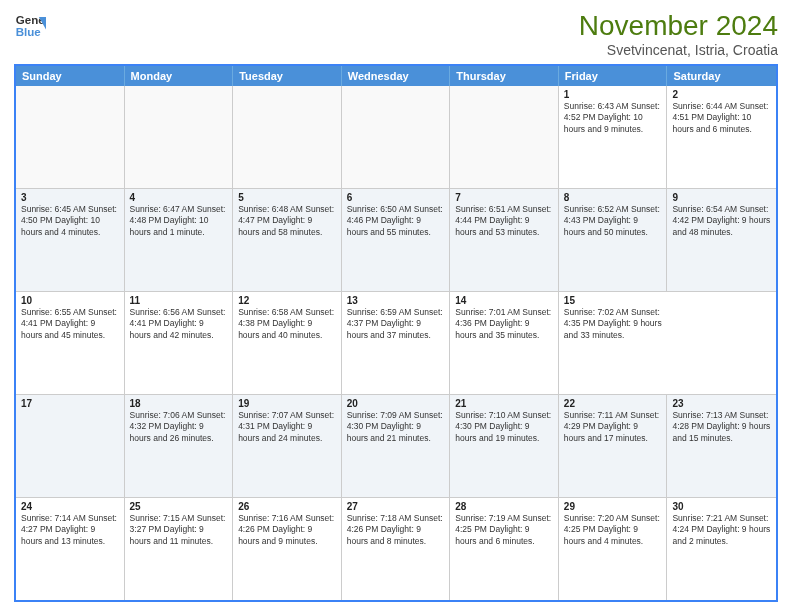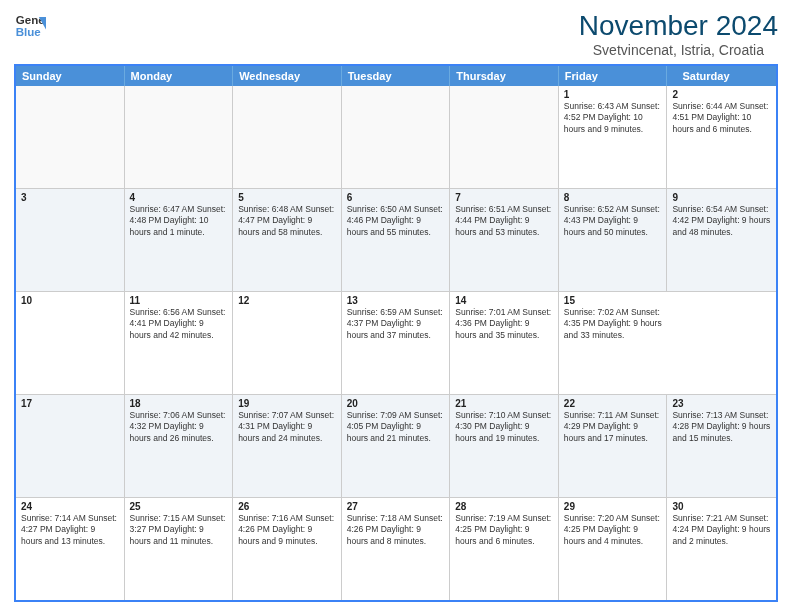--- a/index.html
+++ b/index.html
@@ -31,47 +31,46 @@
     .logo-icon {
       width: 32px;
       height: 32px;
     }
     .title-block {
       text-align: right;
     }
     .month-title {
       font-size: 28px;
       font-weight: normal;
-      color: #0c4a6e;
+      color: #4d7c0f;
     }
     .subtitle {
       font-size: 14px;
       color: #555;
-      text-align: center;
     }
     .calendar {
       flex: 1;
       display: flex;
       flex-direction: column;
       border: 2px solid #3b82f6;
     }
     .cal-header {
       display: grid;
       grid-template-columns: repeat(7, 1fr);
       background: #4a90d9;
     }
     .cal-header-cell {
       color: #fff;
       font-size: 11px;
       font-weight: bold;
       padding: 4px 6px;
       text-align: left;
       border-right: 1px solid #6aaae0;
     }
-    .cal-header-cell:last-child { border-right: none; margin-left: 9px; }
+    .cal-header-cell:last-child { border-right: none; }
     .cal-body {
       flex: 1;
       display: flex;
       flex-direction: column;
     }
     .cal-row {
       display: grid;
       grid-template-columns: repeat(7, 1fr);
       flex: 1;
       border-top: 1px solid #ccc;
@@ -116,22 +115,22 @@
     <div class="title-block">
       <div class="month-title">November 2024</div>
       <div class="subtitle">Svetvincenat, Istria, Croatia</div>
     </div>
   </div>
 
   <div class="calendar">
     <div class="cal-header">
     <div class="cal-header-cell">Sunday</div>
         <div class="cal-header-cell">Monday</div>
+        <div class="cal-header-cell">Tuesday</div>
         <div class="cal-header-cell">Wednesday</div>
-        <div class="cal-header-cell">Tuesday</div>
         <div class="cal-header-cell">Thursday</div>
         <div class="cal-header-cell">Friday</div>
         <div class="cal-header-cell">Saturday</div>
       </div>
     <div class="cal-body">
     <div class="cal-row">
           <div class="cal-cell empty"></div>
           <div class="cal-cell empty"></div>
           <div class="cal-cell empty"></div>
           <div class="cal-cell empty"></div>
@@ -145,20 +144,23 @@
           <div class="cal-cell">
             <div class="day-num">2</div>
             <div class="day-info">Sunrise: 6:44 AM
 Sunset: 4:51 PM
 Daylight: 10 hours and 6 minutes.</div>
           </div>
         </div>
         <div class="cal-row">
           <div class="cal-cell alt-row">
             <div class="day-num">3</div>
+            <div class="day-info">Sunrise: 6:45 AM
+Sunset: 4:50 PM
+Daylight: 10 hours and 4 minutes.</div>
           </div>
           <div class="cal-cell alt-row">
             <div class="day-num">4</div>
             <div class="day-info">Sunrise: 6:47 AM
 Sunset: 4:48 PM
 Daylight: 10 hours and 1 minute.</div>
           </div>
           <div class="cal-cell alt-row">
             <div class="day-num">5</div>
             <div class="day-info">Sunrise: 6:48 AM
@@ -186,29 +188,35 @@
           <div class="cal-cell alt-row">
             <div class="day-num">9</div>
             <div class="day-info">Sunrise: 6:54 AM
 Sunset: 4:42 PM
 Daylight: 9 hours and 48 minutes.</div>
           </div>
         </div>
         <div class="cal-row">
           <div class="cal-cell">
             <div class="day-num">10</div>
+            <div class="day-info">Sunrise: 6:55 AM
+Sunset: 4:41 PM
+Daylight: 9 hours and 45 minutes.</div>
           </div>
           <div class="cal-cell">
             <div class="day-num">11</div>
             <div class="day-info">Sunrise: 6:56 AM
 Sunset: 4:41 PM
 Daylight: 9 hours and 42 minutes.</div>
           </div>
           <div class="cal-cell">
             <div class="day-num">12</div>
+            <div class="day-info">Sunrise: 6:58 AM
+Sunset: 4:38 PM
+Daylight: 9 hours and 40 minutes.</div>
           </div>
           <div class="cal-cell">
             <div class="day-num">13</div>
             <div class="day-info">Sunrise: 6:59 AM
 Sunset: 4:37 PM
 Daylight: 9 hours and 37 minutes.</div>
           </div>
           <div class="cal-cell">
             <div class="day-num">14</div>
             <div class="day-info">Sunrise: 7:01 AM
@@ -234,21 +242,21 @@
           </div>
           <div class="cal-cell alt-row">
             <div class="day-num">19</div>
             <div class="day-info">Sunrise: 7:07 AM
 Sunset: 4:31 PM
 Daylight: 9 hours and 24 minutes.</div>
           </div>
           <div class="cal-cell alt-row">
             <div class="day-num">20</div>
             <div class="day-info">Sunrise: 7:09 AM
-Sunset: 4:05 PM
+Sunset: 4:30 PM
 Daylight: 9 hours and 21 minutes.</div>
           </div>
           <div class="cal-cell alt-row">
             <div class="day-num">21</div>
             <div class="day-info">Sunrise: 7:10 AM
 Sunset: 4:30 PM
 Daylight: 9 hours and 19 minutes.</div>
           </div>
           <div class="cal-cell alt-row">
             <div class="day-num">22</div>

